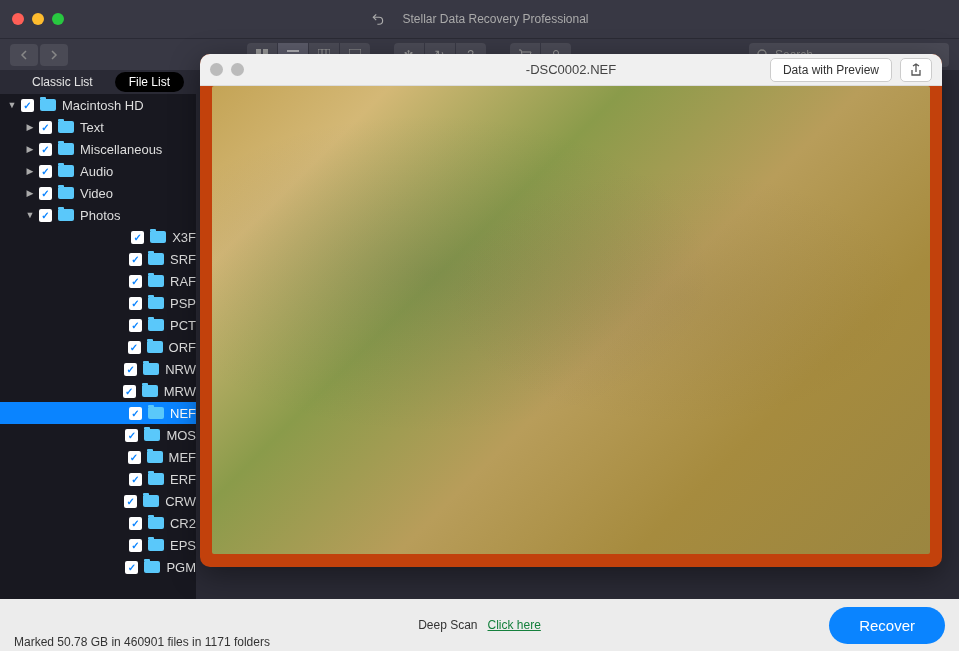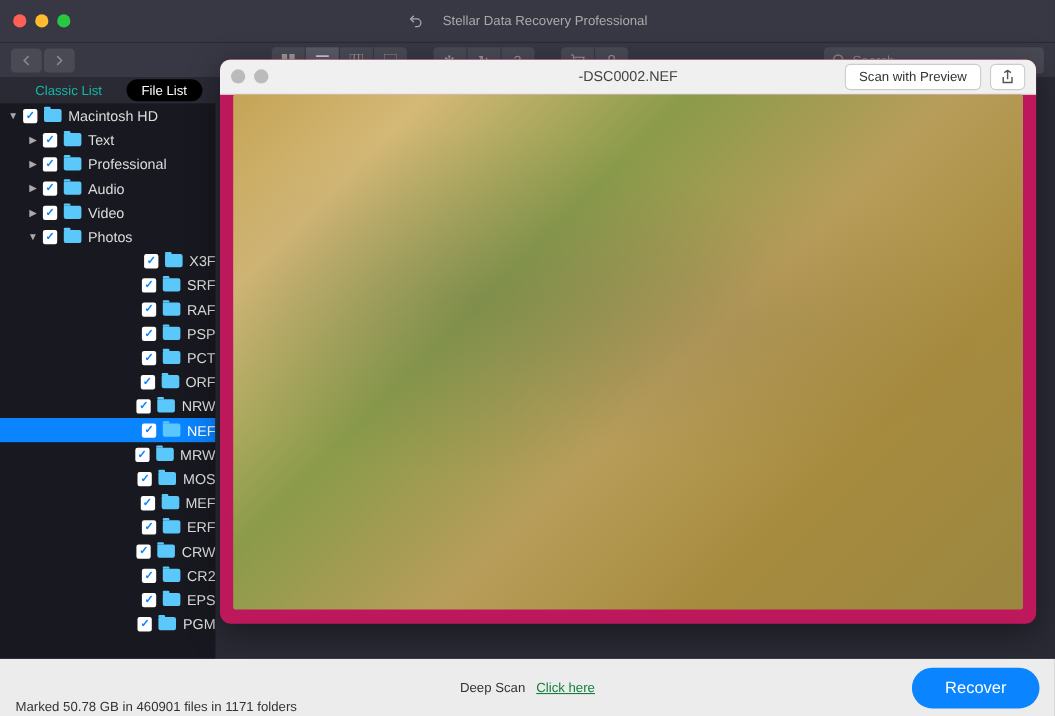--- a/index.html
+++ b/index.html
@@ -18,21 +18,21 @@
 .nav-btns { display: flex; gap: 2px; }
 .nav-btn { width: 28px; height: 22px; background: #4a4a55; border-radius: 4px; display: flex; align-items: center; justify-content: center; color: #888; }
 .tool-group { display: flex; gap: 1px; margin-left: auto; margin-right: auto; }
 .tool-btn { width: 30px; height: 24px; background: #4a4a55; display: flex; align-items: center; justify-content: center; color: #999; font-size: 12px; }
 .tool-btn:first-child { border-radius: 4px 0 0 4px; }
 .tool-btn:last-child { border-radius: 0 4px 4px 0; }
 .tool-btn.active { background: #5a5a68; }
 .search-box { width: 200px; height: 24px; background: #4a4a55; border-radius: 4px; display: flex; align-items: center; padding: 0 8px; color: #888; font-size: 12px; gap: 6px; }
 
 .tabs { height: 24px; display: flex; align-items: center; padding-left: 18px; gap: 8px; background: #2a2a35; }
-.tab { padding: 3px 14px; font-size: 12px; color: #14b8a6; border-radius: 10px; }
+.tab { padding: 3px 14px; font-size: 12px; color: #e5e5e5; border-radius: 10px; }
 .tab.active { background: #000; color: #fff; }
 
 .main { display: flex; height: 505px; }
 .sidebar { width: 196px; background: #181820; overflow-y: auto; overflow-x: hidden; }
 .sidebar::-webkit-scrollbar { width: 12px; }
 .sidebar::-webkit-scrollbar-track { background: #181820; }
 .sidebar::-webkit-scrollbar-thumb { background: #555; border-radius: 6px; }
 
 .tree-row { display: flex; align-items: center; height: 22px; color: #ddd; font-size: 13px; white-space: nowrap; }
 .tree-row.selected { background: #0a84ff; color: #fff; }
@@ -40,21 +40,21 @@
 .checkbox { width: 13px; height: 13px; background: #fff; border-radius: 2px; display: inline-flex; align-items: center; justify-content: center; margin-right: 6px; flex-shrink: 0; }
 .checkbox::after { content: "✓"; color: #0a84ff; font-size: 10px; font-weight: bold; }
 .folder-icon { width: 16px; height: 12px; background: #5ac8fa; border-radius: 1px 2px 2px 2px; margin-right: 6px; position: relative; flex-shrink: 0; }
 .folder-icon::before { content: ""; position: absolute; top: -2px; left: 0; width: 6px; height: 2px; background: #5ac8fa; border-radius: 1px 1px 0 0; }
 .indent-0 { padding-left: 6px; }
 .indent-1 { padding-left: 24px; }
 .indent-3 { padding-left: 64px; justify-content: flex-end; }
 
 .content { flex: 1; background: #2a2a35; position: relative; }
 
-.preview-panel { position: absolute; top: -40px; left: 4px; right: 17px; height: 513px; background: #be185d; border-radius: 10px; box-shadow: 0 8px 30px rgba(0,0,0,0.4); overflow: hidden; }
+.preview-panel { position: absolute; top: -40px; left: 4px; right: 17px; height: 513px; background: #c2410c; border-radius: 10px; box-shadow: 0 8px 30px rgba(0,0,0,0.4); overflow: hidden; }
 .preview-header { height: 32px; background: #f0f0f0; display: flex; align-items: center; padding: 0 10px; gap: 8px; border-bottom: 1px solid #ddd; }
 .ph-btn { width: 13px; height: 13px; border-radius: 50%; background: #bbb; }
 .preview-title { position: absolute; left: 50%; transform: translateX(-50%); font-size: 13px; color: #444; }
 .preview-actions { margin-left: auto; display: flex; gap: 8px; }
 .open-btn { background: #fff; border: 1px solid #ccc; border-radius: 5px; padding: 3px 12px; font-size: 12px; color: #333; }
 .share-btn { width: 32px; height: 24px; background: #fff; border: 1px solid #ccc; border-radius: 5px; display: flex; align-items: center; justify-content: center; }
 .preview-image { margin: 0 12px 12px 12px; height: 468px; border-radius: 2px; background: linear-gradient(135deg, #c4a456 0%, #d4b876 15%, #8a9b4a 35%, #b89d5a 55%, #a68b3e 75%, #9b8640 100%); position: relative; overflow: hidden; }
 .preview-image::after { content: ""; position: absolute; inset: 0; background: radial-gradient(ellipse at 30% 40%, rgba(60,70,80,0.15) 0%, transparent 40%), radial-gradient(ellipse at 65% 45%, rgba(100,80,60,0.1) 0%, transparent 35%); }
 
 .statusbar { position: absolute; bottom: 0; left: 0; right: 0; height: 52px; background: #ececec; display: flex; align-items: center; padding: 0 14px; color: #333; font-size: 12px; }
@@ -178,21 +178,21 @@
         <div class="tree-row indent-1">
           <span class="disclosure">▶</span>
           <span class="checkbox"></span>
           <span class="folder-icon"></span>
           <span>Text</span>
         </div>
         <div class="tree-row indent-1">
           <span class="disclosure">▶</span>
           <span class="checkbox"></span>
           <span class="folder-icon"></span>
-          <span>Professional</span>
+          <span>Miscellaneous</span>
         </div>
         <div class="tree-row indent-1">
           <span class="disclosure">▶</span>
           <span class="checkbox"></span>
           <span class="folder-icon"></span>
           <span>Audio</span>
         </div>
         <div class="tree-row indent-1">
           <span class="disclosure">▶</span>
           <span class="checkbox"></span>
@@ -233,29 +233,29 @@
         <div class="tree-row indent-3">
           <span class="checkbox"></span>
           <span class="folder-icon"></span>
           <span>ORF</span>
         </div>
         <div class="tree-row indent-3">
           <span class="checkbox"></span>
           <span class="folder-icon"></span>
           <span>NRW</span>
         </div>
+        <div class="tree-row indent-3">
+          <span class="checkbox"></span>
+          <span class="folder-icon"></span>
+          <span>MRW</span>
+        </div>
         <div class="tree-row indent-3 selected">
           <span class="checkbox"></span>
           <span class="folder-icon"></span>
           <span>NEF</span>
-        </div>
-        <div class="tree-row indent-3">
-          <span class="checkbox"></span>
-          <span class="folder-icon"></span>
-          <span>MRW</span>
         </div>
         <div class="tree-row indent-3">
           <span class="checkbox"></span>
           <span class="folder-icon"></span>
           <span>MOS</span>
         </div>
         <div class="tree-row indent-3">
           <span class="checkbox"></span>
           <span class="folder-icon"></span>
           <span>MEF</span>
@@ -288,21 +288,21 @@
       </div>
   </div>
 
   <div class="content">
     <div class="preview-panel">
       <div class="preview-header">
         <div class="ph-btn"></div>
         <div class="ph-btn"></div>
         <div class="preview-title">-DSC0002.NEF</div>
         <div class="preview-actions">
-          <button class="open-btn">Scan with Preview</button>
+          <button class="open-btn">Data with Preview</button>
           <div class="share-btn">
             <svg width="12" height="14" viewBox="0 0 12 14" fill="none" stroke="#555" stroke-width="1.3">
                 <path d="M6 1v8M3 3l3-2 3 2M2 7v5h8V7"></path>
               </svg>
           </div>
         </div>
       </div>
       <div class="preview-image"></div>
     </div>
   </div>

